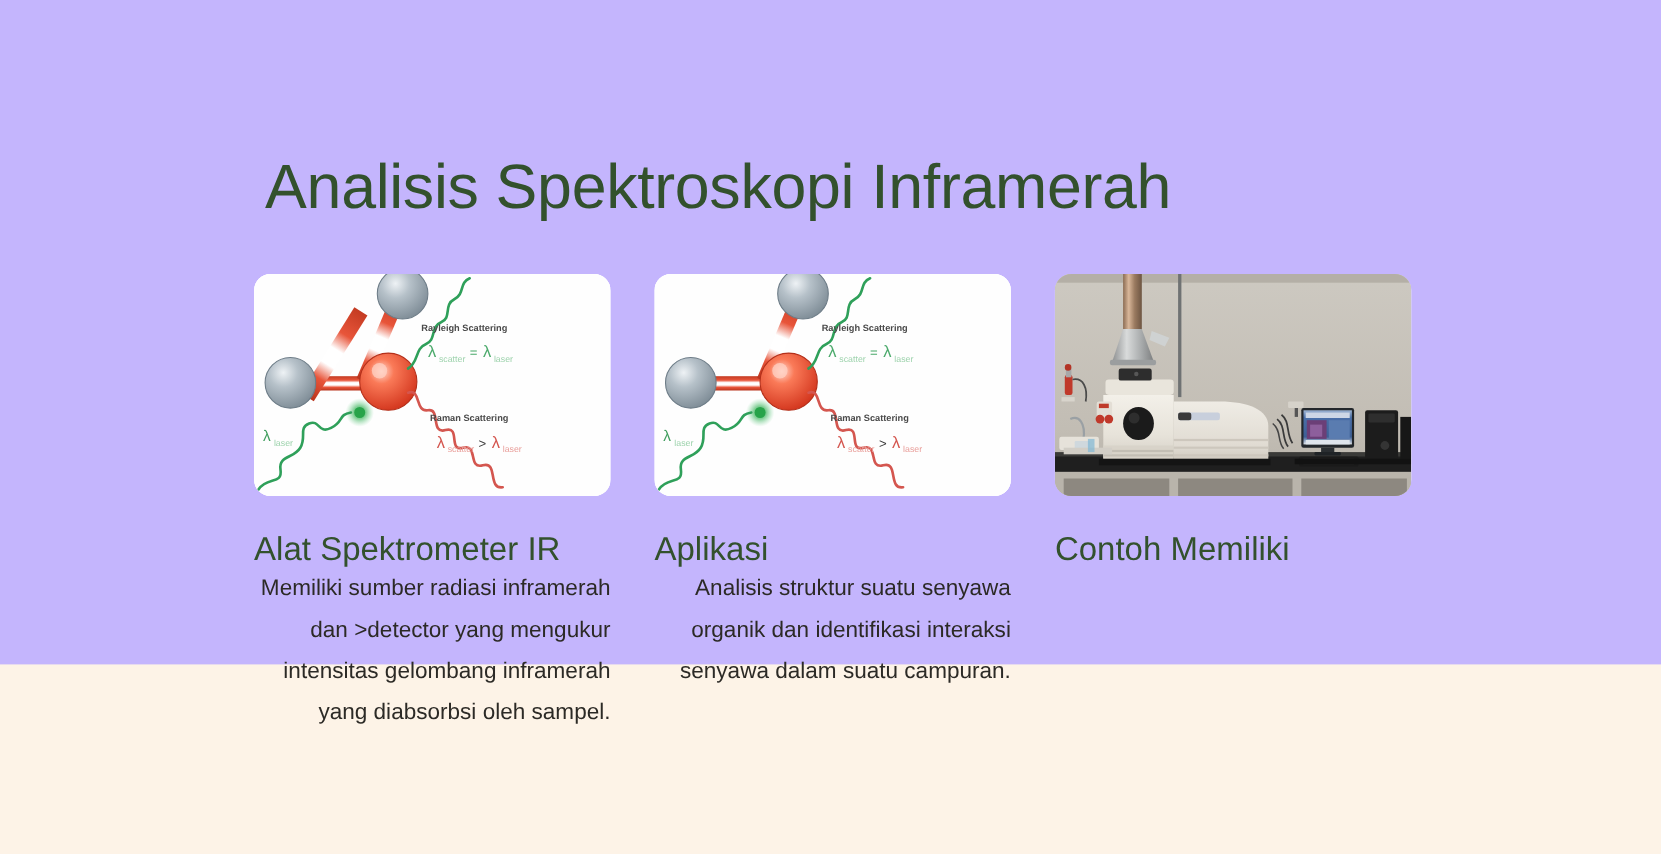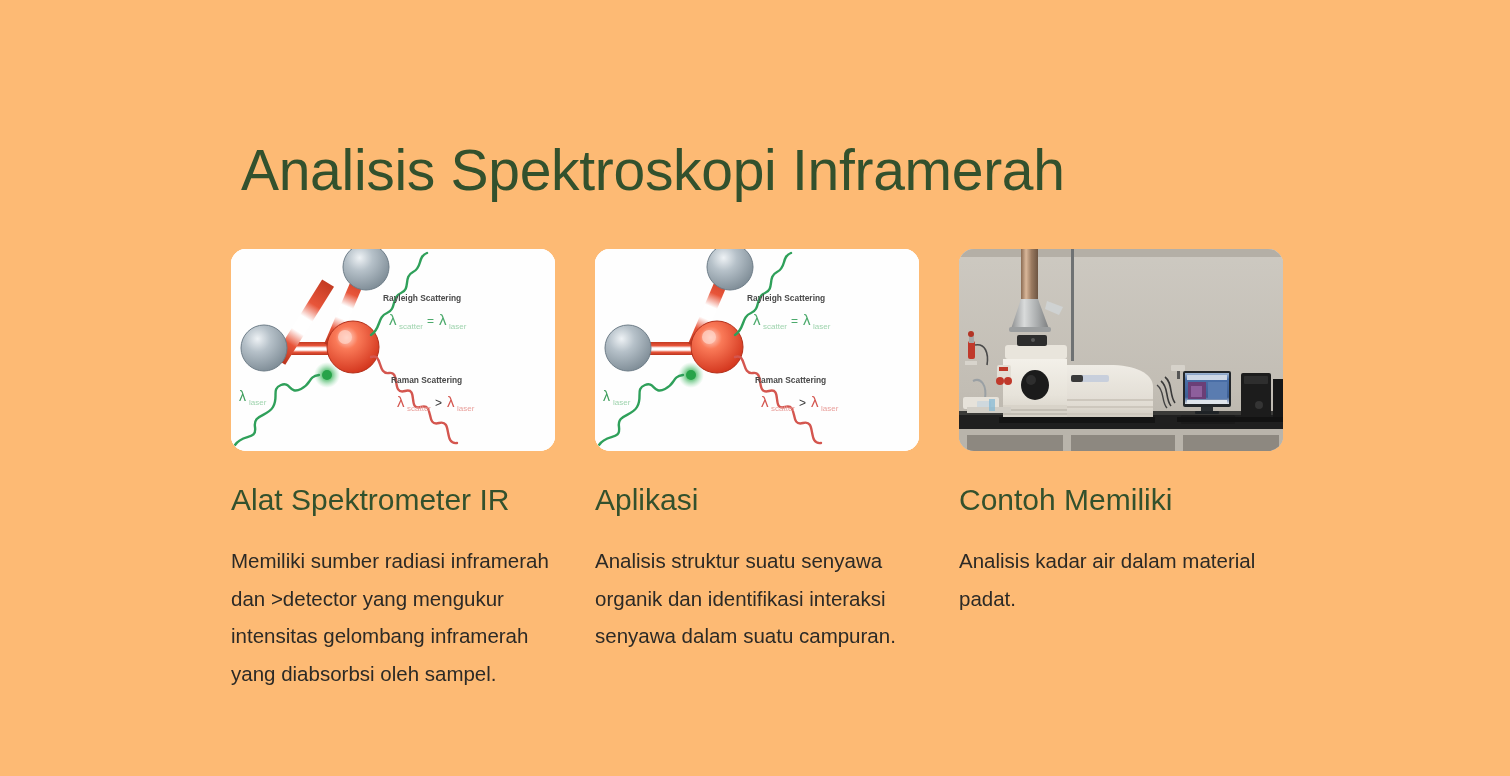--- a/index.html
+++ b/index.html
@@ -9,22 +9,22 @@
   body {
     width: 1510px;
     height: 776px;
     background: #fdf3e7;
     font-family: "Liberation Sans", sans-serif;
     overflow: hidden;
   }
   .slide {
     position: relative;
     width: 1510px;
-    height: 776px;
-    background: #fdba74;
+    height: 604px;
+    background: #c4b5fd;
   }
   .page-title {
     position: absolute;
     left: 241px;
     top: 134px;
     font-size: 57px;
     line-height: 72px;
     font-weight: 400;
     color: #33512d;
     letter-spacing: -0.3px;
@@ -52,25 +52,25 @@
     background: #ffffff;
   }
   .card-heading {
     margin-top: 33px;
     font-size: 30px;
     line-height: 32px;
     color: #33512d;
     font-weight: 400;
   }
   .card-body {
-    margin-top: 26px;
     font-size: 20.5px;
     line-height: 37.5px;
     color: #2c2a26;
     font-weight: 400;
+    text-align: right;
   }
 
   
   .scatter-fig {
     position: absolute;
     inset: 0;
     background: #fefefe;
   }
   .scatter-fig svg { display: block; width: 100%; height: 100%; }
 
@@ -363,17 +363,16 @@
             <rect x="282" y="124" width="30" height="44" rx="2" fill="#1c1c1c"></rect>
             <rect x="285" y="127" width="24" height="8" rx="1" fill="#2e2e2e"></rect>
             <circle cx="300" cy="156" r="4" fill="#343434"></circle>
             <rect x="314" y="130" width="10" height="38" fill="#171717"></rect>
 
             <rect x="218" y="168" width="106" height="5" fill="#121212"></rect>
           </svg>
         </div>
       </div>
       <div class="card-heading">Contoh Memiliki</div>
-      <div class="card-body">Analisis kadar air dalam material padat.</div>
     </div>
 
   </div>
 </div>
 
 </body></html>

